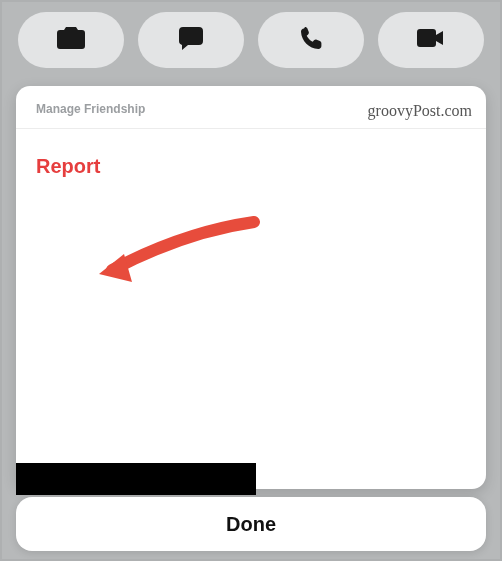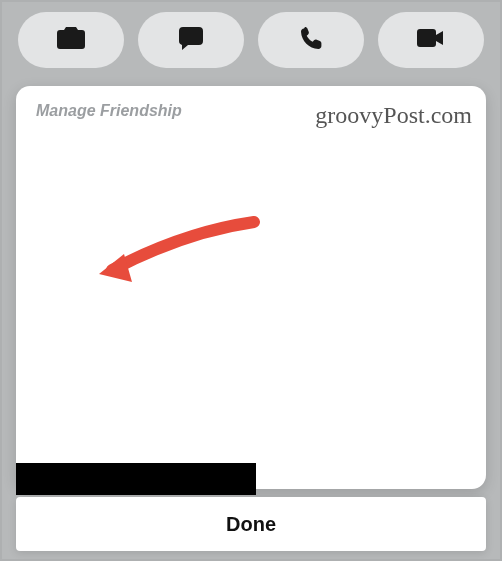--- a/index.html
+++ b/index.html
@@ -44,24 +44,23 @@
       bottom: 70px;
       background: #fff;
       border-radius: 14px;
       box-shadow: 0 4px 14px rgba(0,0,0,0.15);
       display: flex;
       flex-direction: column;
       overflow: hidden;
     }
     .sheet-header {
       padding: 16px 20px 12px 20px;
-      font-size: 16px;
+      font-size: 12px;
       font-weight: 600;
       color: #9b9ea1;
-      font-style: italic;
     }
     .menu-item {
       padding: 26px 20px;
       font-size: 20px;
       font-weight: 600;
       border-top: 1px solid #ececec;
       color: #111;
     }
     .menu-item.destructive { color: #e63e3e; }
     .redaction {
@@ -72,35 +71,35 @@
       height: 32px;
       background: #000;
       z-index: 5;
     }
     .done-bar {
       position: absolute;
       left: 14px; right: 14px;
       bottom: 8px;
       height: 54px;
       background: #fff;
-      border-radius: 4px;
+      border-radius: 16px;
       display: flex;
       align-items: center;
       justify-content: center;
       font-size: 20px;
       font-weight: 700;
       color: #111;
       box-shadow: 0 2px 8px rgba(0,0,0,0.12);
     }
     .watermark {
       position: absolute;
       top: 100px;
       right: 28px;
       font-family: Georgia, "Times New Roman", serif;
-      font-size: 24px;
+      font-size: 16px;
       color: #555;
       z-index: 6;
       pointer-events: none;
     }
     .arrow {
       position: absolute;
       top: 210px;
       left: 92px;
       width: 170px;
       height: 80px;
@@ -139,20 +138,21 @@
           <path d="M4 2h13a3 3 0 0 1 3 3v3l7-4v14l-7-4v3a3 3 0 0 1-3 3H4a3 3 0 0 1-3-3V5a3 3 0 0 1 3-3z"></path>
         </svg>
     </span>
   </div>
 </div>
 
 <div class="background-text">Chat Attachments</div>
 
 <div class="sheet">
   <div class="sheet-header">Manage Friendship</div>
+  <div class="menu-item destructive">Report</div>
 </div>
 
 <div class="redaction"></div>
 
 <div class="done-bar">Done</div>
 
 <div class="watermark">groovyPost.com</div>
 
 <svg class="arrow" viewBox="0 0 170 80">
   <defs>

